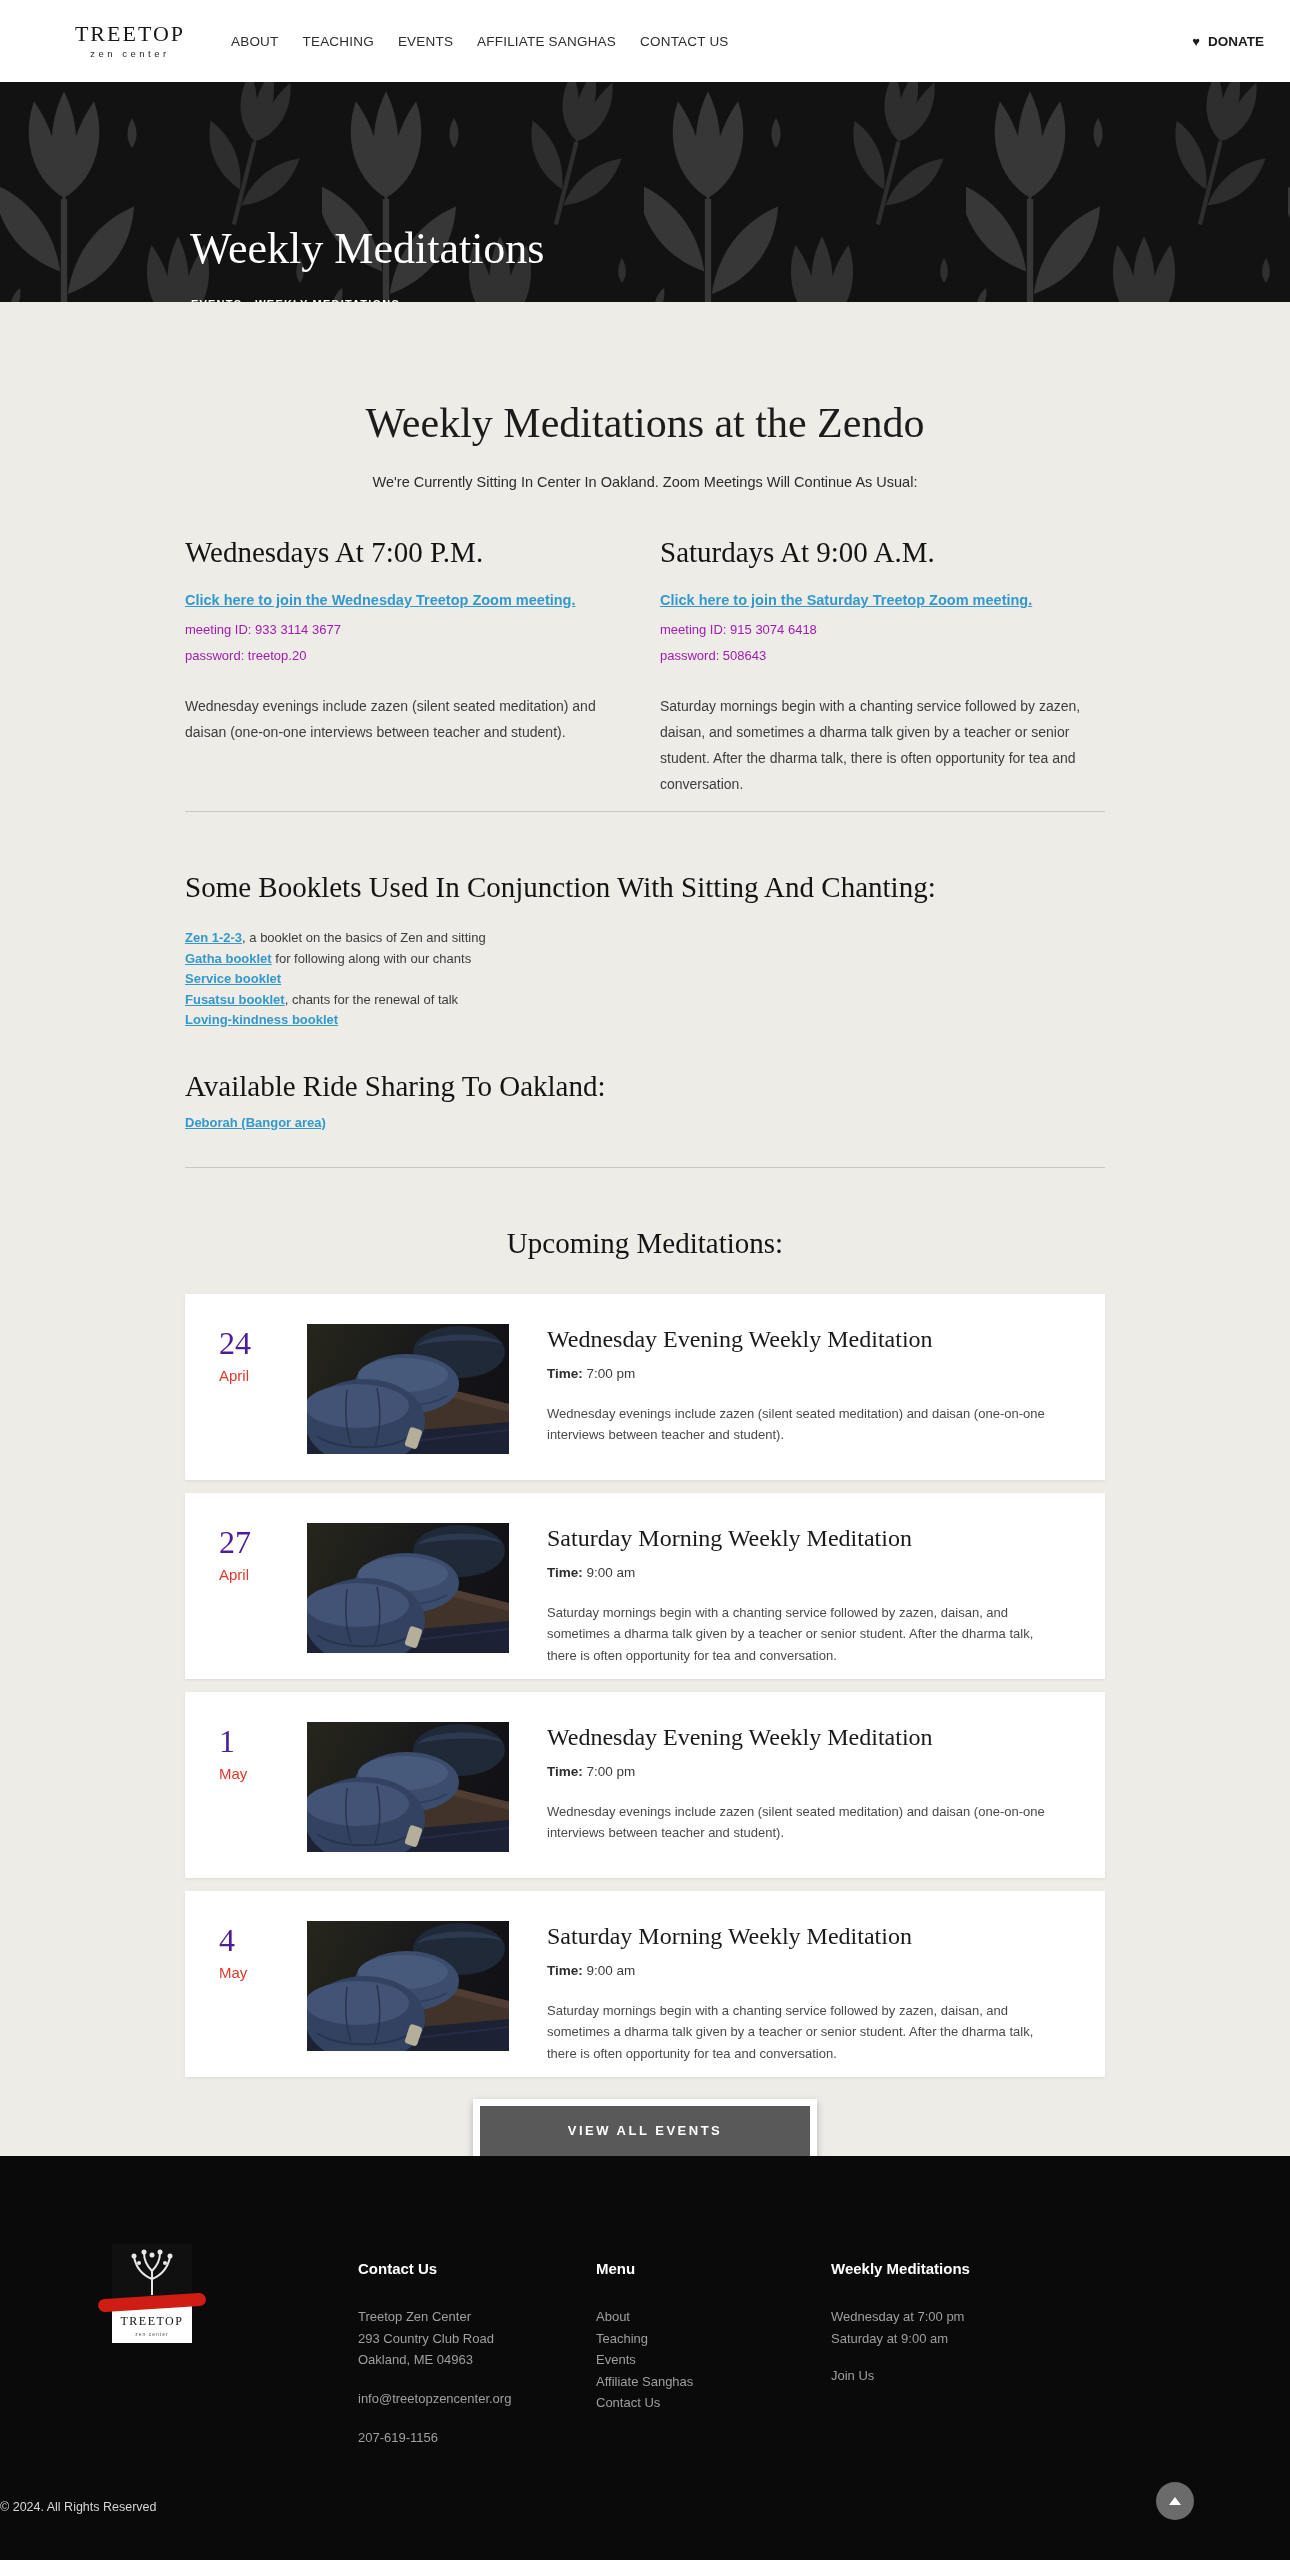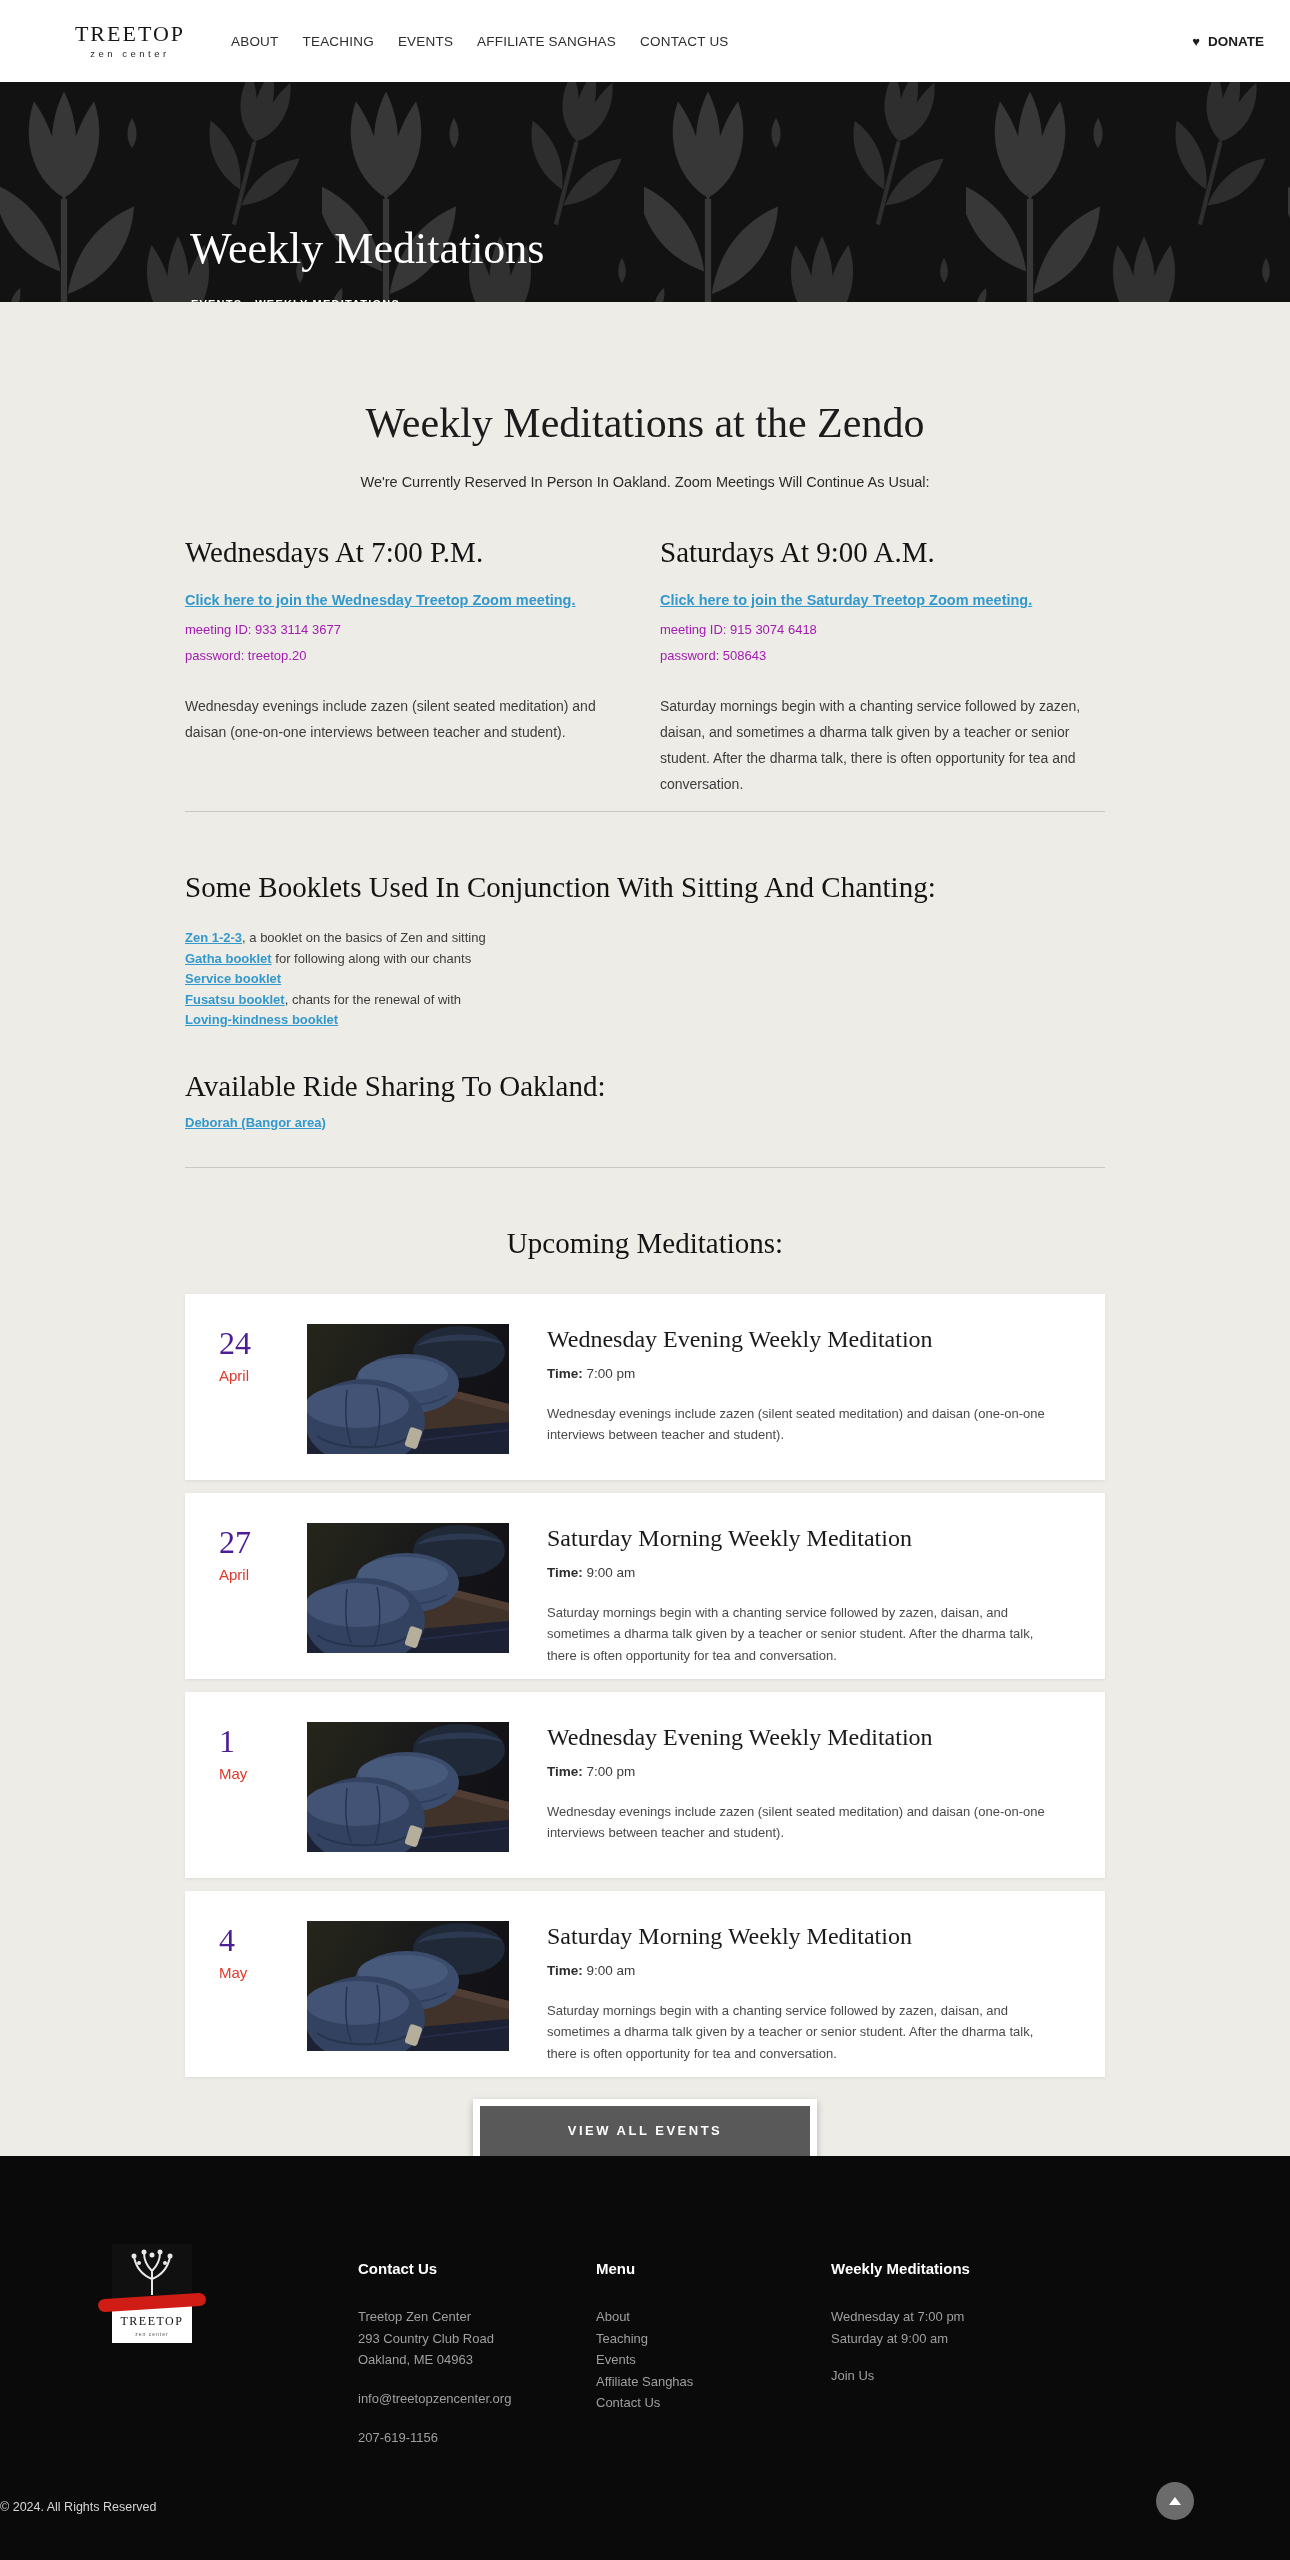--- a/index.html
+++ b/index.html
@@ -190,21 +190,21 @@
       <rect width="1290" height="220" fill="url(#tulips)"></rect>
     </svg>
     <h1 class="hero-title">Weekly Meditations</h1>
     <div class="breadcrumb">
       <a href="#">EVENTS</a><span class="sep">•</span><span>WEEKLY MEDITATIONS</span>
     </div>
   </section>
 
   <main>
     <h2 class="intro-title">Weekly Meditations at the Zendo</h2>
-    <p class="intro-sub">We're Currently Reserved In Person In Oakland. Zoom Meetings Will Continue As Usual:</p>
+    <p class="intro-sub">We're Currently Sitting In Center In Oakland. Zoom Meetings Will Continue As Usual:</p>
 
     <div class="cols">
       <div class="col">
         <h3 class="col-h">Wednesdays At 7:00 P.M.</h3>
         <a href="#" class="zoom-link">Click here to join the Wednesday Treetop Zoom meeting.</a>
         <p class="meta">meeting ID: 933 3114 3677</p>
         <p class="meta">password: treetop.20</p>
         <p class="col-desc">Wednesday evenings include zazen (silent seated meditation) and daisan (one-on-one interviews between teacher and student).</p>
       </div>
       <div class="col">
@@ -216,21 +216,21 @@
       </div>
     </div>
 
     <hr class="divider">
 
     <h3 class="section-h">Some Booklets Used In Conjunction With Sitting And Chanting:</h3>
     <ul class="book-list">
       <li><a href="#" class="blue-link">Zen 1-2-3</a><span>, a booklet on the basics of Zen and sitting</span></li>
       <li><a href="#" class="blue-link">Gatha booklet</a><span> for following along with our chants</span></li>
       <li><a href="#" class="blue-link">Service booklet</a><span></span></li>
-      <li><a href="#" class="blue-link">Fusatsu booklet</a><span>, chants for the renewal of with</span></li>
+      <li><a href="#" class="blue-link">Fusatsu booklet</a><span>, chants for the renewal of talk</span></li>
       <li><a href="#" class="blue-link">Loving-kindness booklet</a><span></span></li>
     </ul>
 
     <h3 class="section-h ride-h">Available Ride Sharing To Oakland:</h3>
     <a href="#" class="blue-link ride-link">Deborah (Bangor area)</a>
 
     <hr class="divider divider-2">
 
     <h3 class="section-h up-h">Upcoming Meditations:</h3>
 

